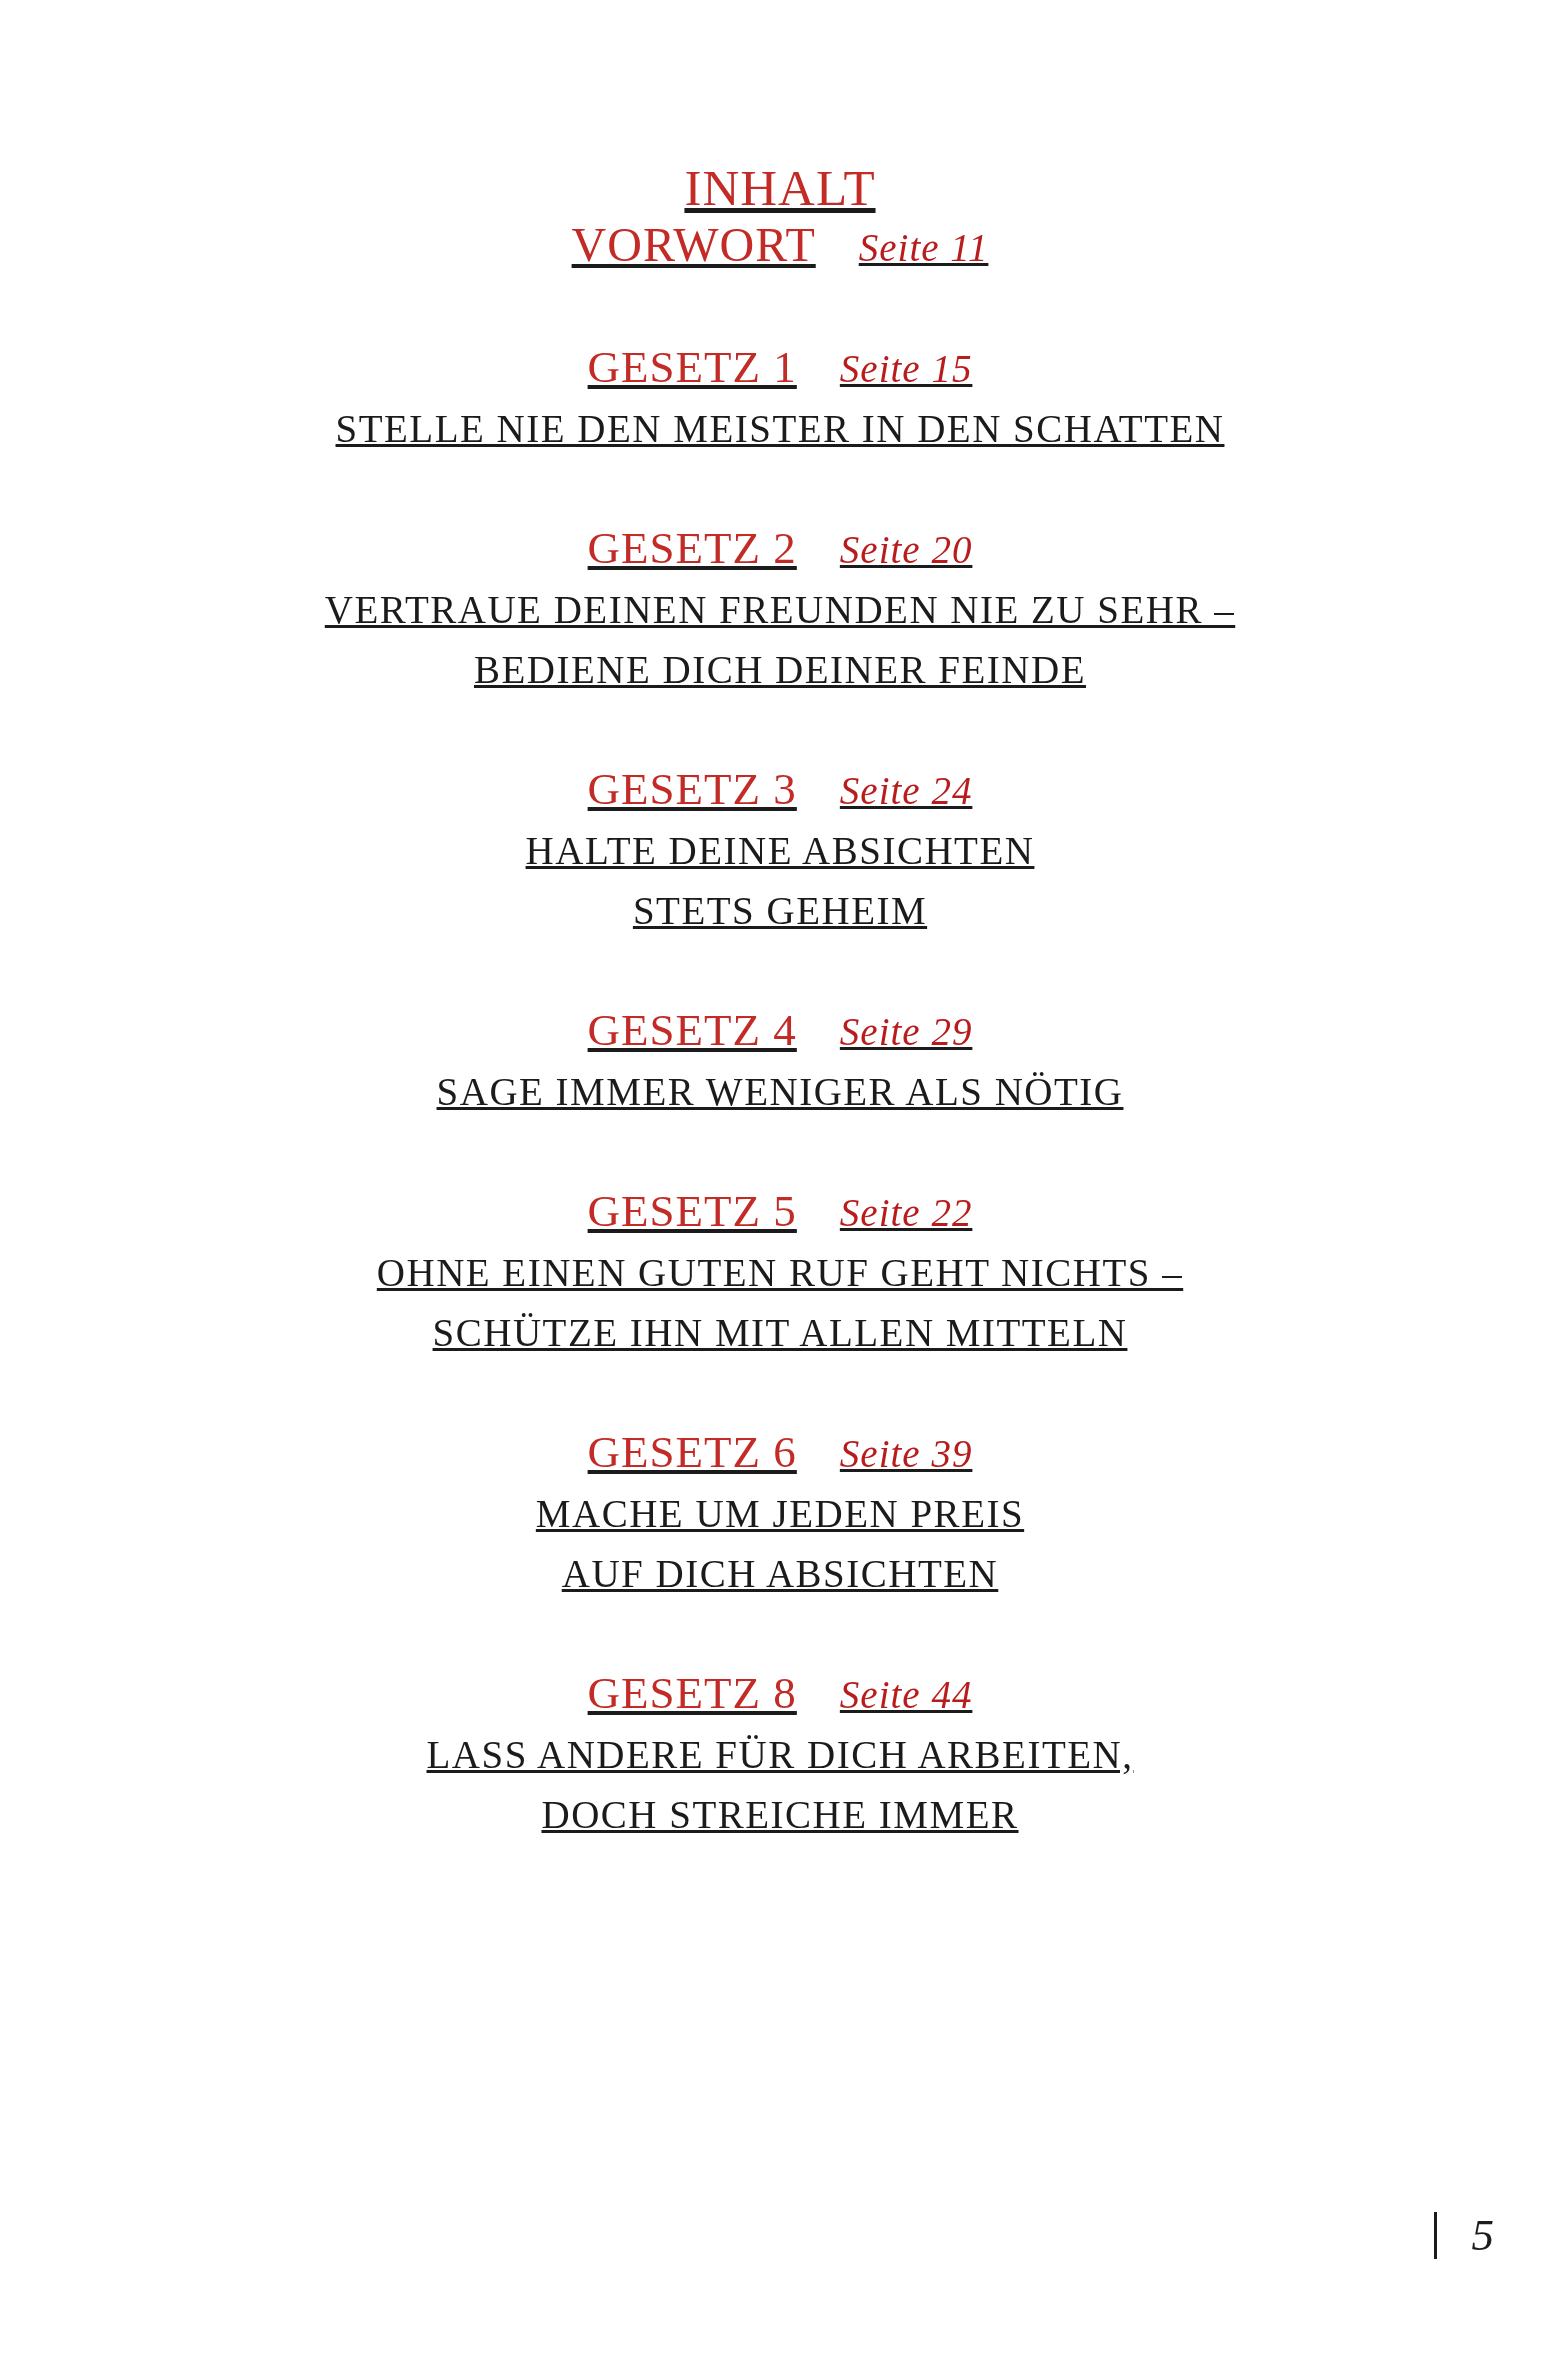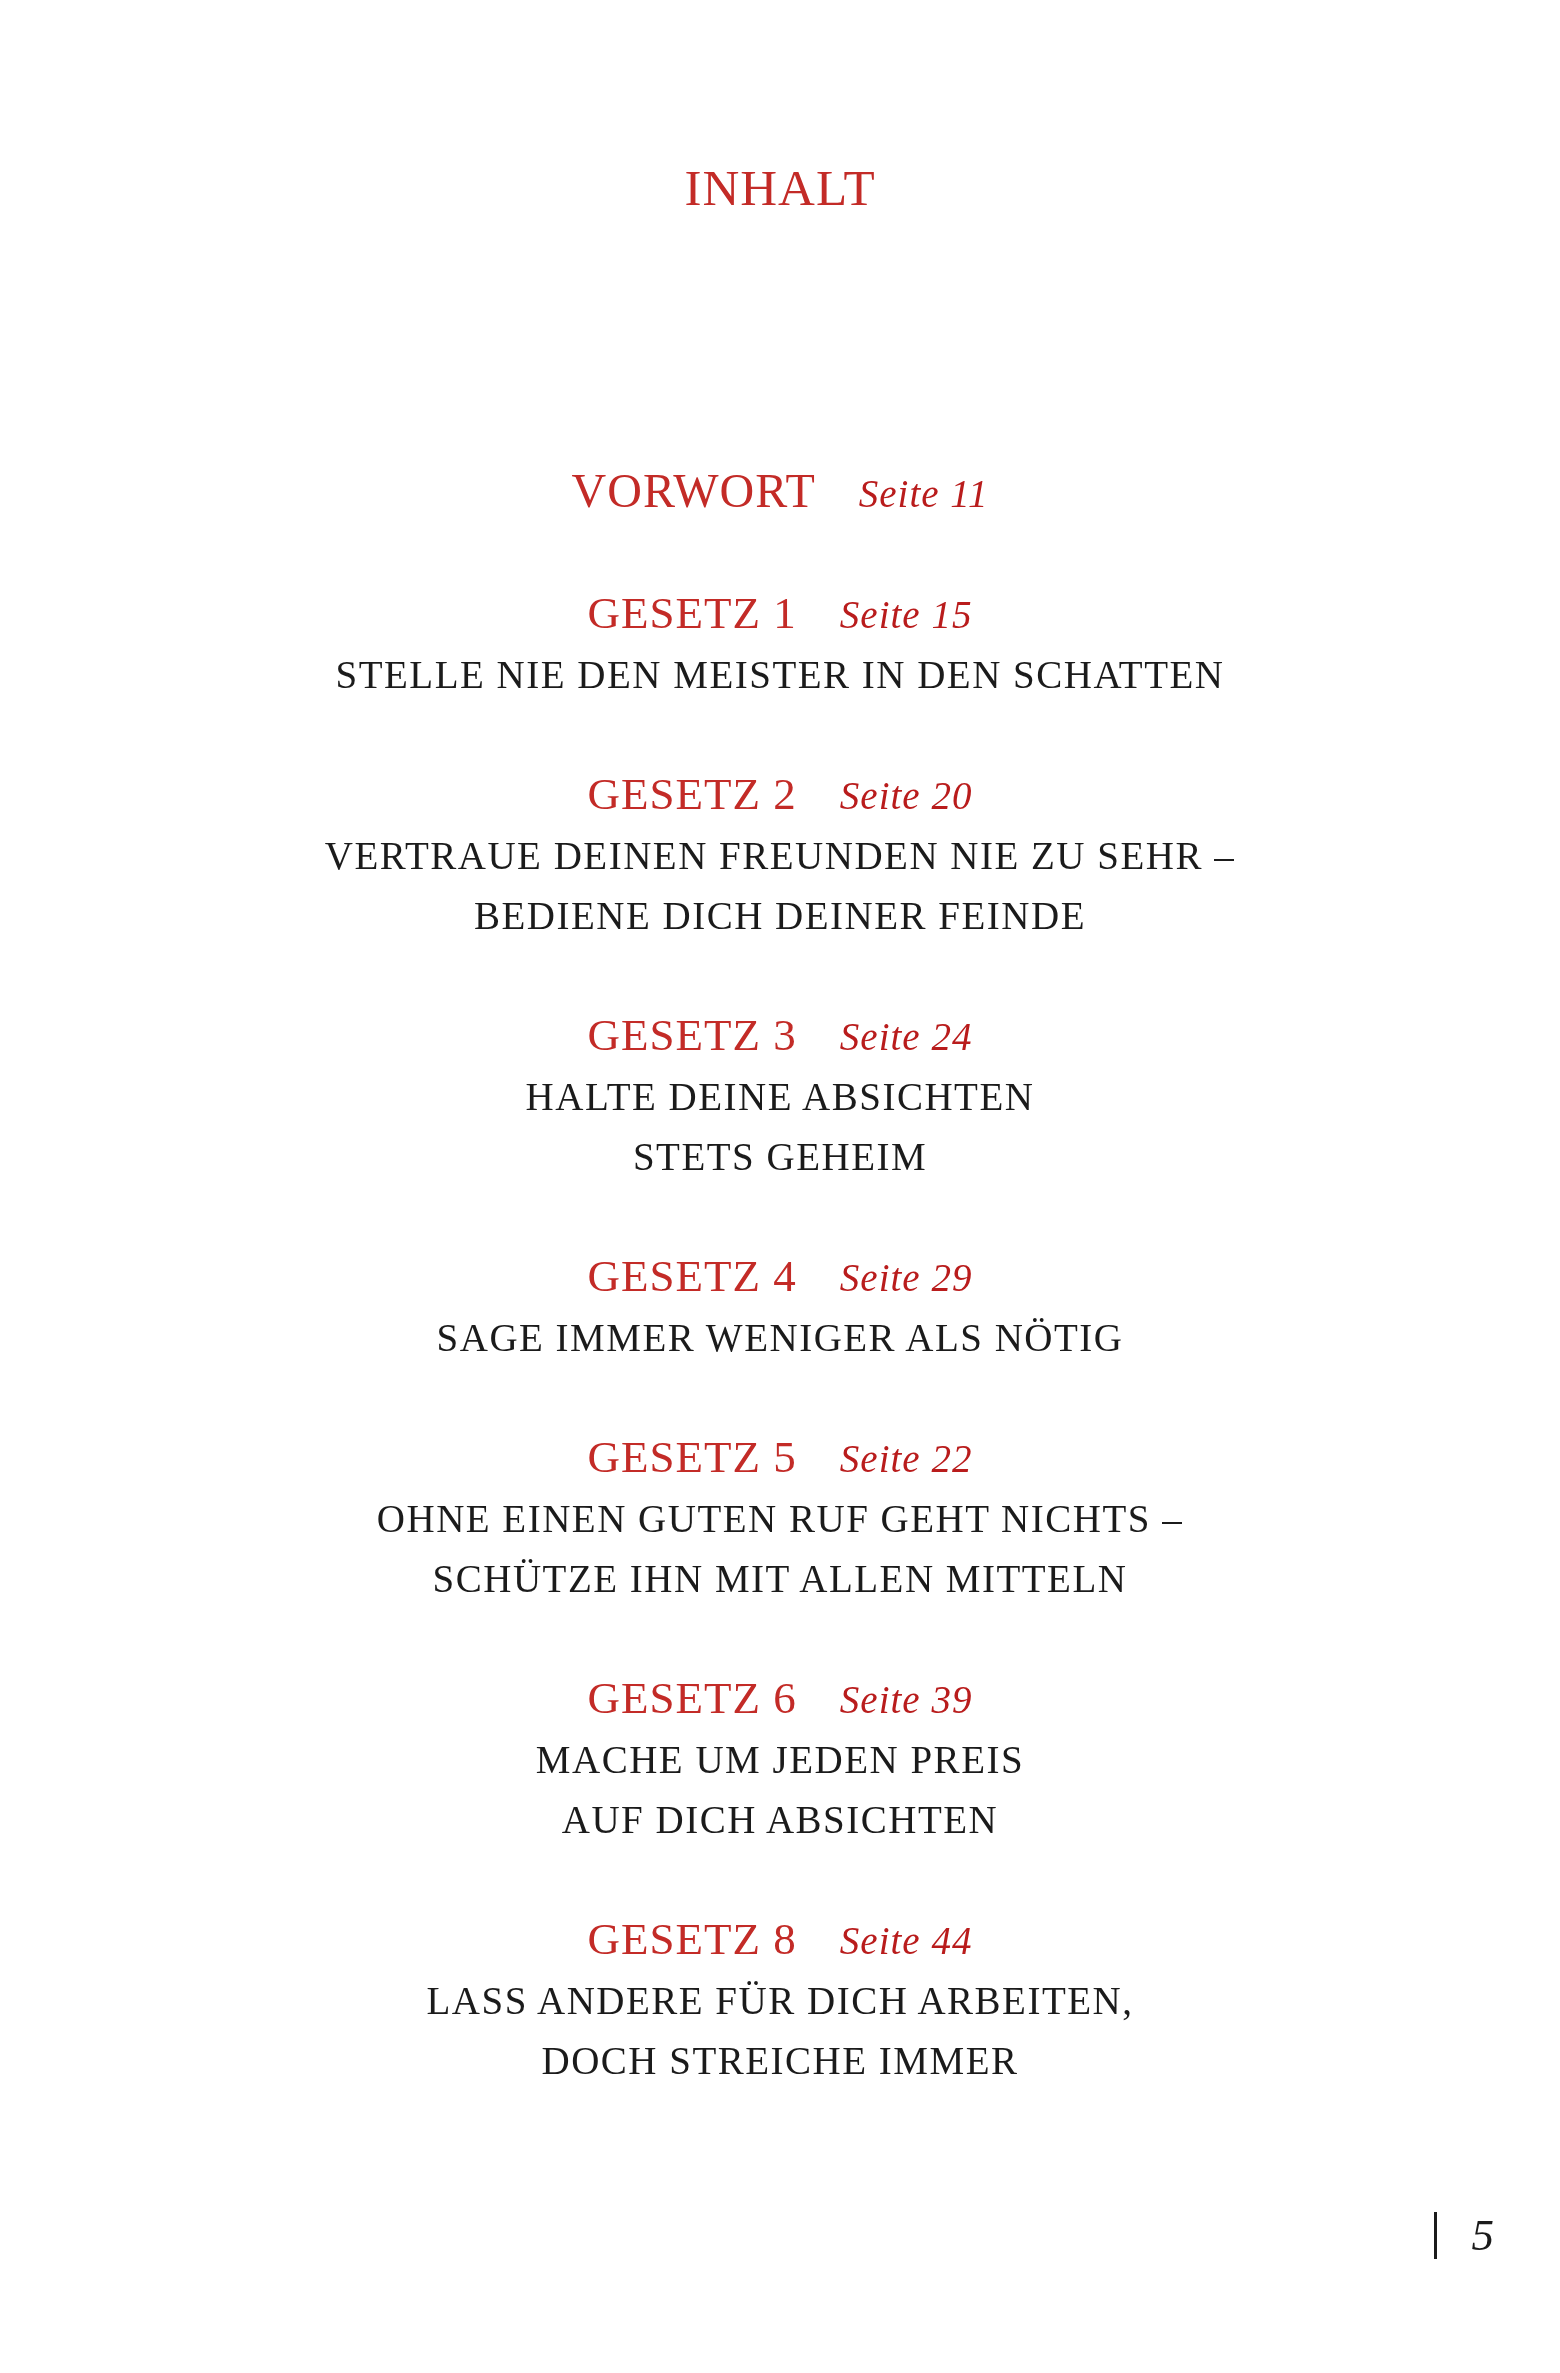--- a/index.html
+++ b/index.html
@@ -14,32 +14,32 @@
     height: 2374px;
     font-family: "Liberation Serif", serif;
     color: var(--ink);
     position: relative;
     overflow: hidden;
   }
   .page {
     position: relative;
     width: 100%;
     height: 100%;
+    text-decoration: underline;
   }
   .page-title {
     padding-top: 162px;
     text-align: center;
     font-weight: normal;
     font-size: 51px;
     line-height: 53px;
     letter-spacing: 1px;
     color: var(--red);
   }
   .toc {
-    margin-top: 246px;
     text-align: center;
   }
   .entry + .entry { margin-top: 59px; }
   .entry-head {
     display: flex;
     justify-content: center;
     align-items: baseline;
     gap: 43px;
     line-height: 60px;
   }

